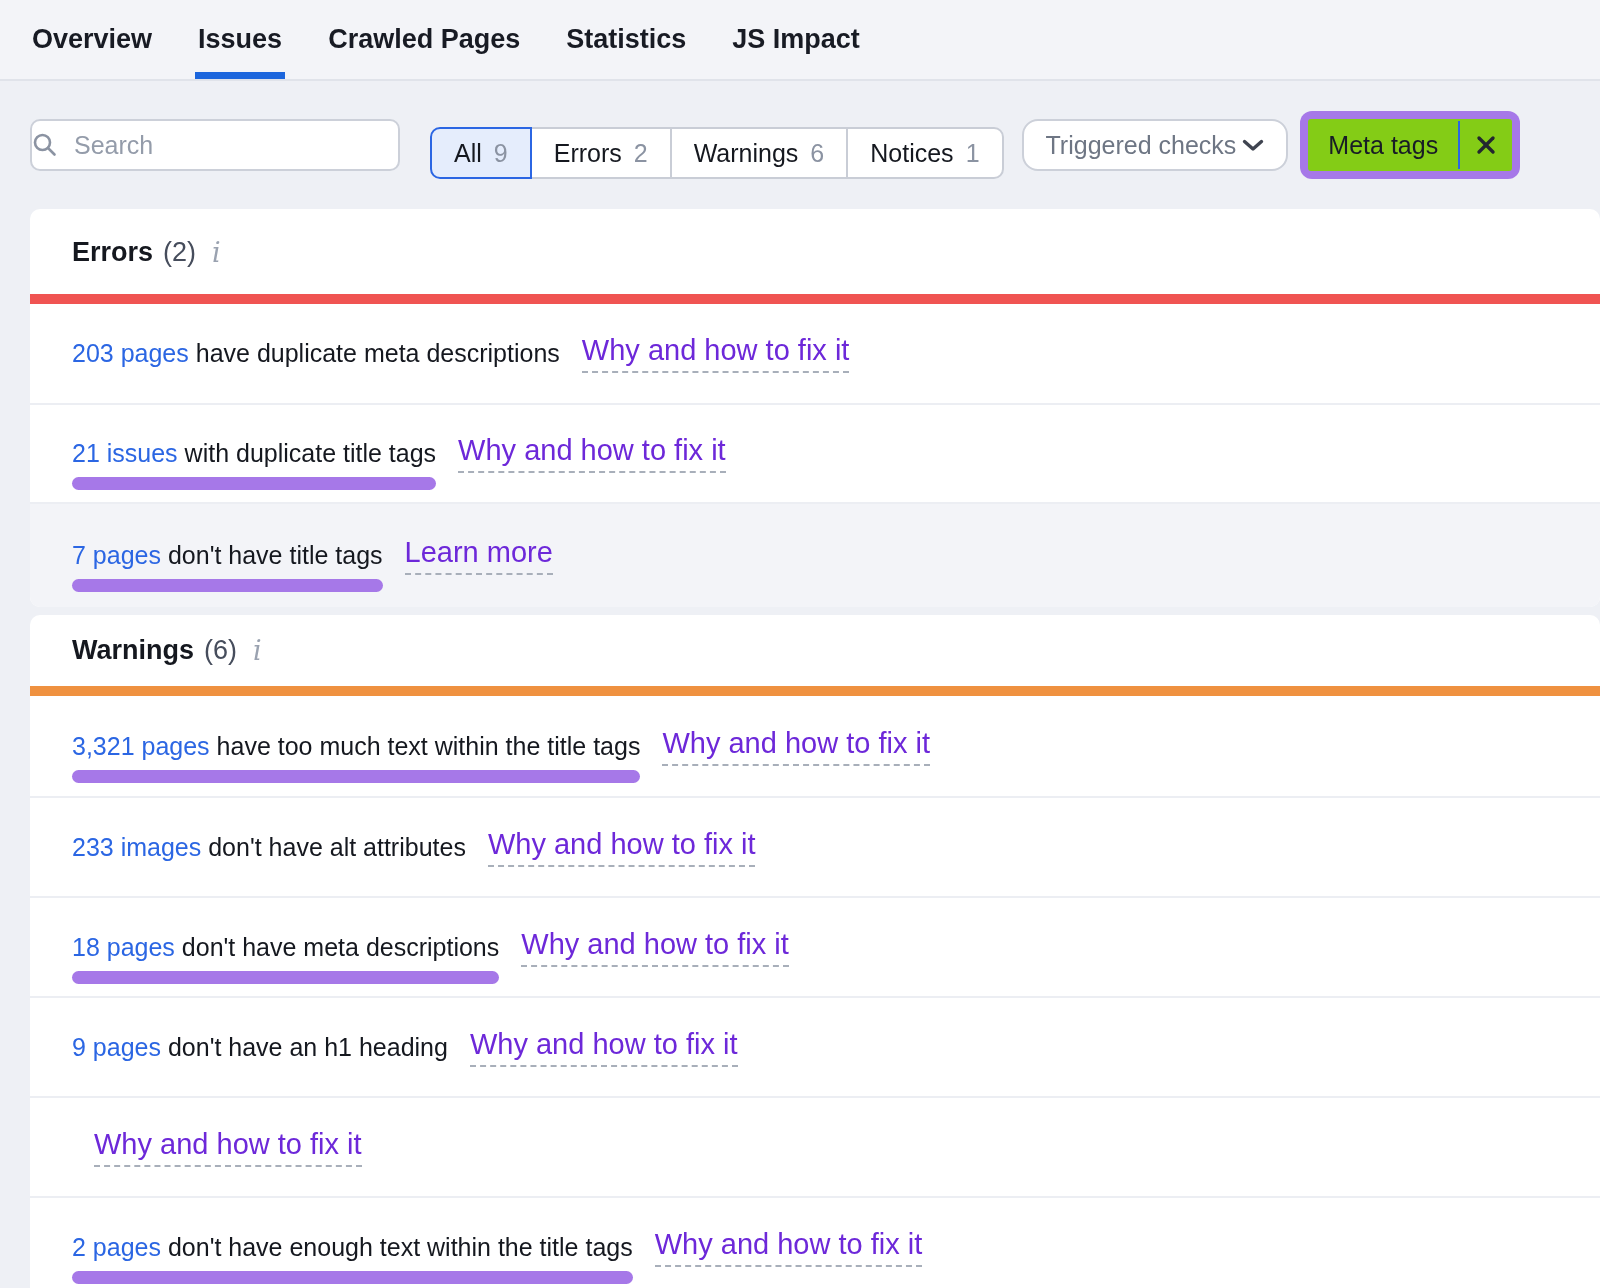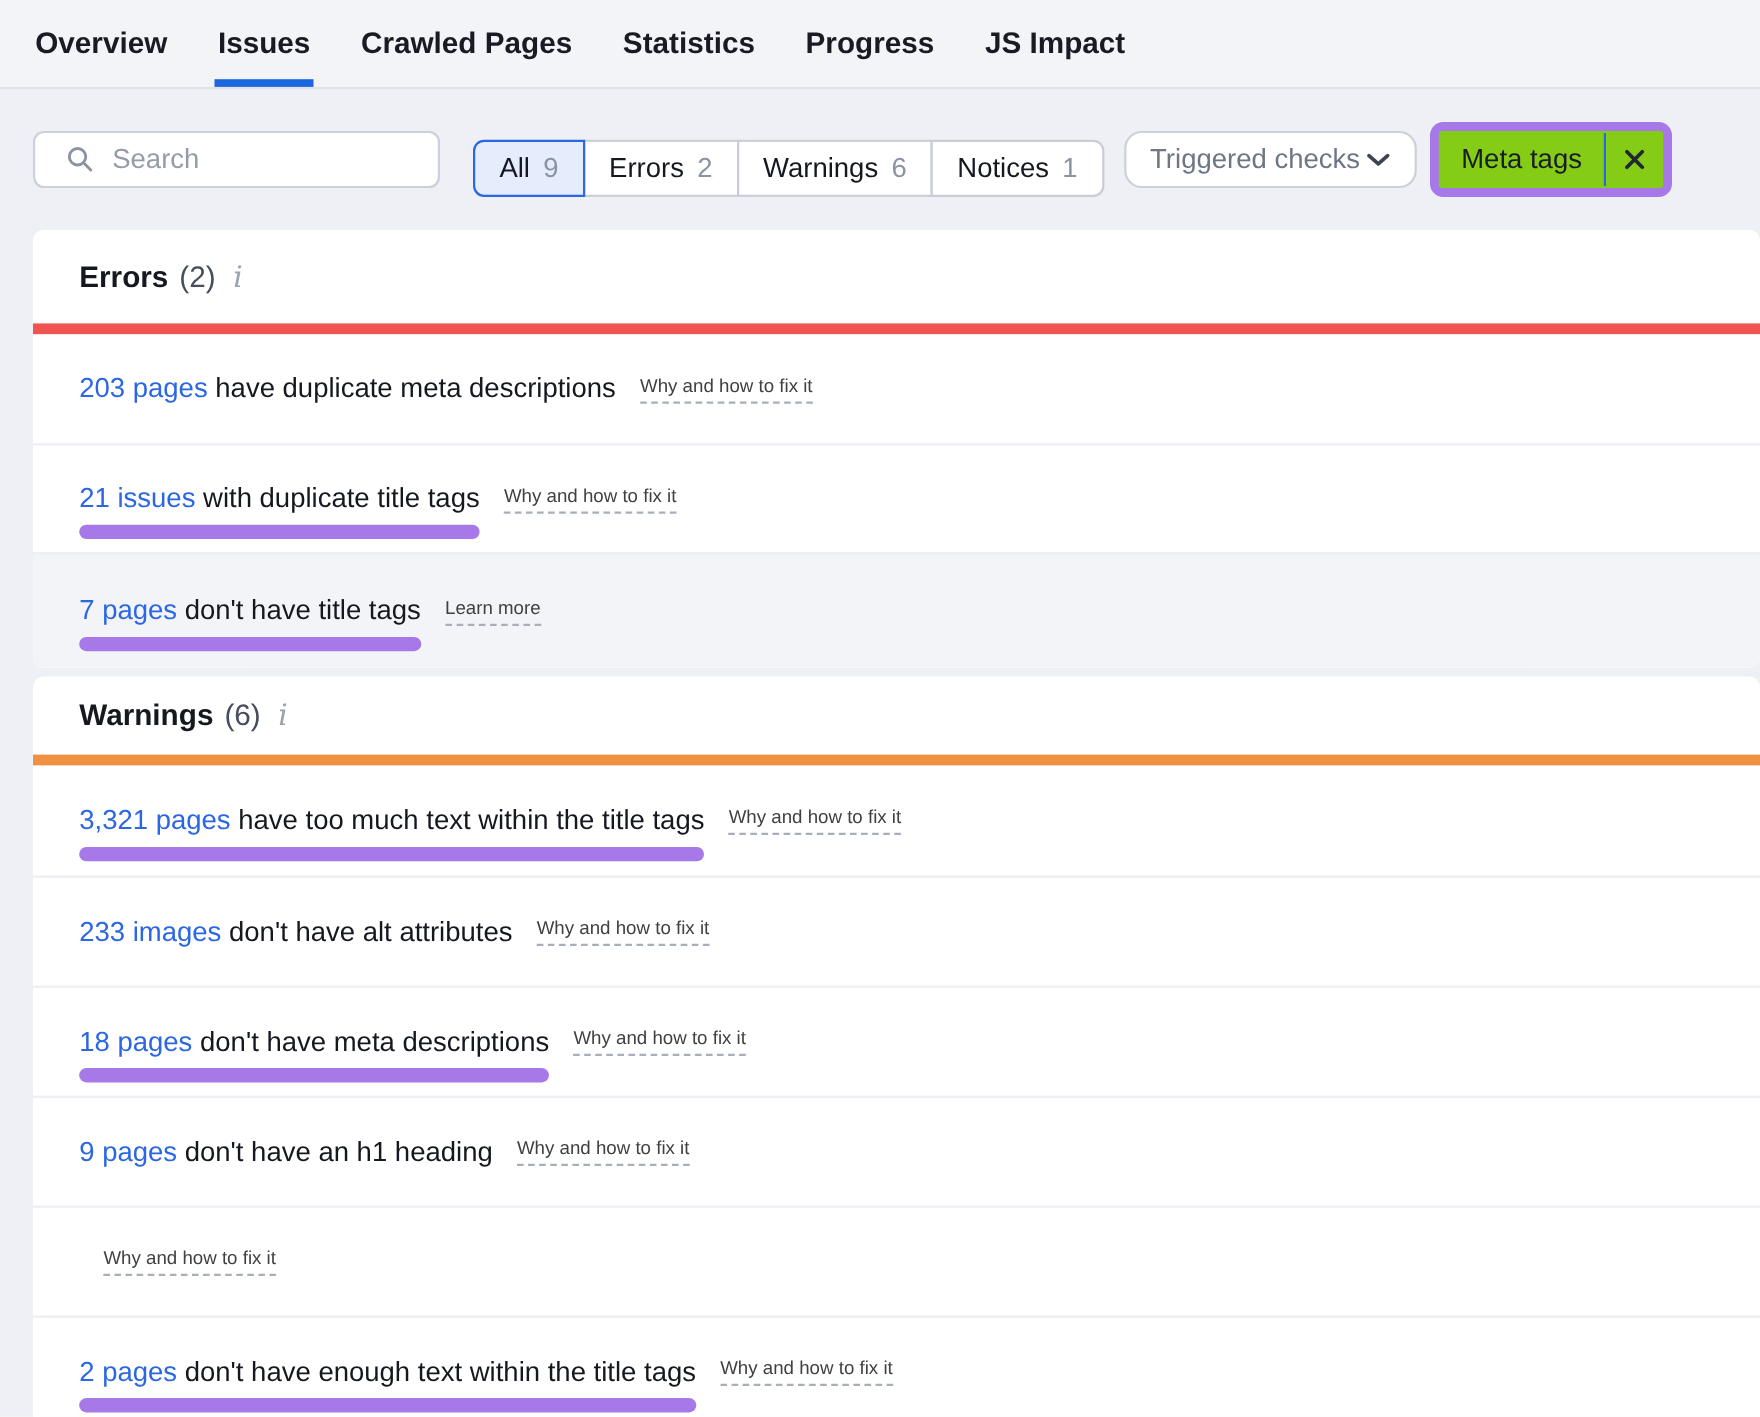--- a/index.html
+++ b/index.html
@@ -21,21 +21,21 @@
   }
   .tab.active::after {
     content:""; position:absolute; left:-3px; right:-3px; bottom:0;
     height:7px; background:#1c66dd;
   }
   
   .toolbar { display:flex; align-items:center; margin:30px 30px 0 30px; }
   .search-box {
     width:370px; height:52px; background:#fff;
     border:2px solid #ccd0d9; border-radius:10px;
-    display:flex; align-items:center; padding:0 28px; gap:14px; flex:none;
+    display:flex; align-items:center; padding:0 0; gap:14px; flex:none;
   }
   .search-box input {
     border:none; outline:none; background:transparent;
     font-size:25px; color:#1b1e27; width:100%;
     font-family:"Liberation Sans","DejaVu Sans",sans-serif;
   }
   .search-box input::placeholder { color:#949caa; }
   .segmented { display:flex; margin-left:30px; flex:none; }
   .segment {
     height:52px; border:2px solid #c9cdd6; background:#fff;
@@ -87,34 +87,33 @@
   .row + .row { border-top:2px solid #eceef3; }
   .row.muted { background:#f3f4f8; min-height:105px; }
   .sentence { font-size:25px; color:#15181f; position:relative; white-space:nowrap; }
   .sentence a.count-link { color:#2b66e3; text-decoration:none; cursor:pointer; }
   .marker {
     position:absolute; left:0; top:calc(100% + 9px); width:100%; height:13px;
     border-radius:7px; background:#a678e8; display:none;
   }
   .sentence.hl .marker { display:block; }
   .action {
-    margin-left:22px; font-size:17px; color:#404040; text-decoration:none;
+    margin-left:22px; font-size:29px; color:#6d28d9; text-decoration:none;
     border-bottom:2px dashed #a8afba; padding-bottom:4px; white-space:nowrap; cursor:pointer;
   }
   .icon-svg { display:block; flex:none; }
 </style>
 </head>
 <body>
 
 <nav class="topnav">
     <div class="tab">Overview</div>
     <div class="tab active">Issues</div>
     <div class="tab">Crawled Pages</div>
     <div class="tab">Statistics</div>
-    <div class="tab">Progress</div>
     <div class="tab">JS Impact</div>
   </nav>
 
 <div class="toolbar">
   <div class="search-box">
     <span>
       <svg class="icon-svg" width="26" height="26" viewBox="0 0 26 26">
         <circle cx="10.5" cy="10.5" r="7.5" fill="none" stroke="#8b93a2" stroke-width="2.6"></circle>
         <line x1="16" y1="16" x2="22.5" y2="22.5" stroke="#8b93a2" stroke-width="2.6" stroke-linecap="round"></line>
       </svg>

